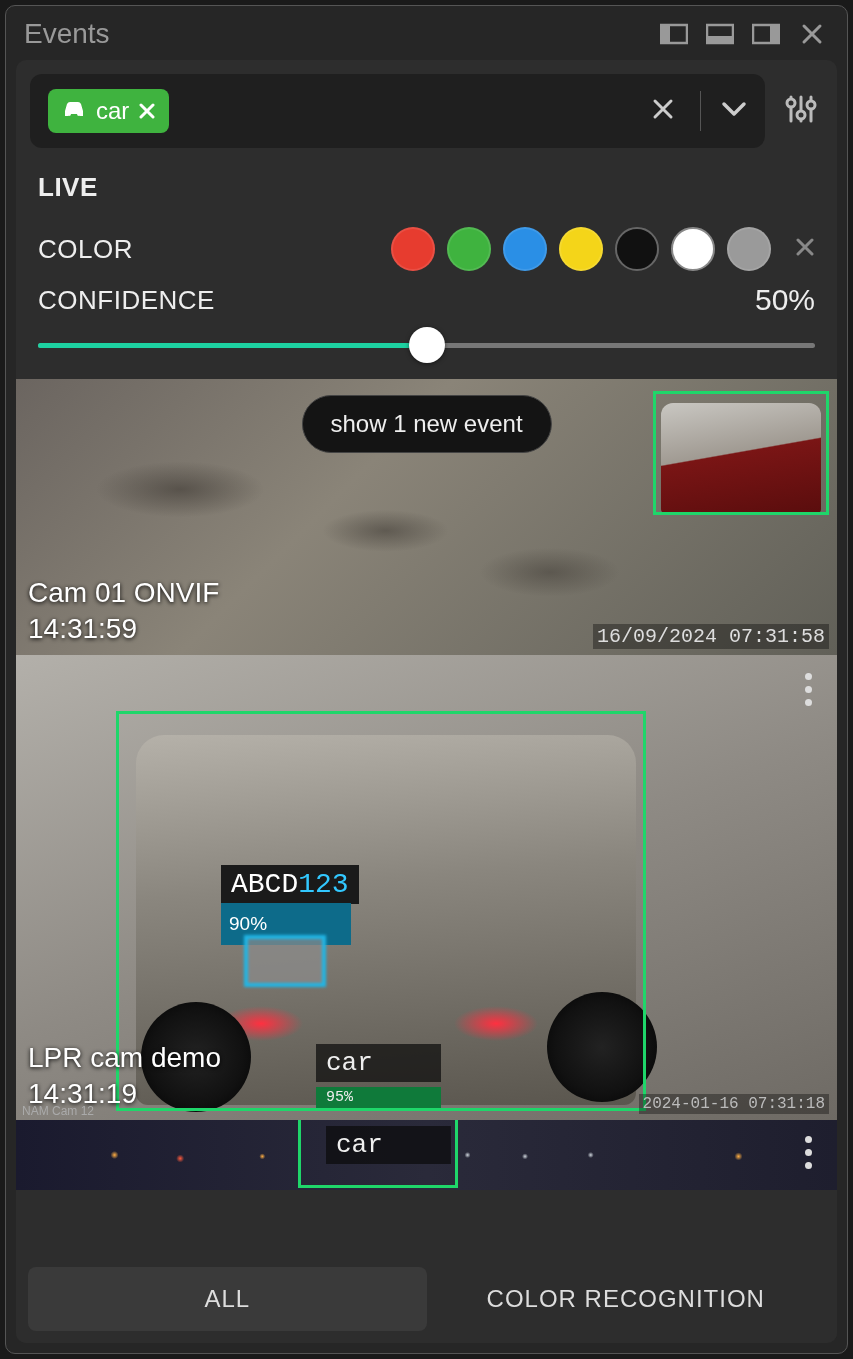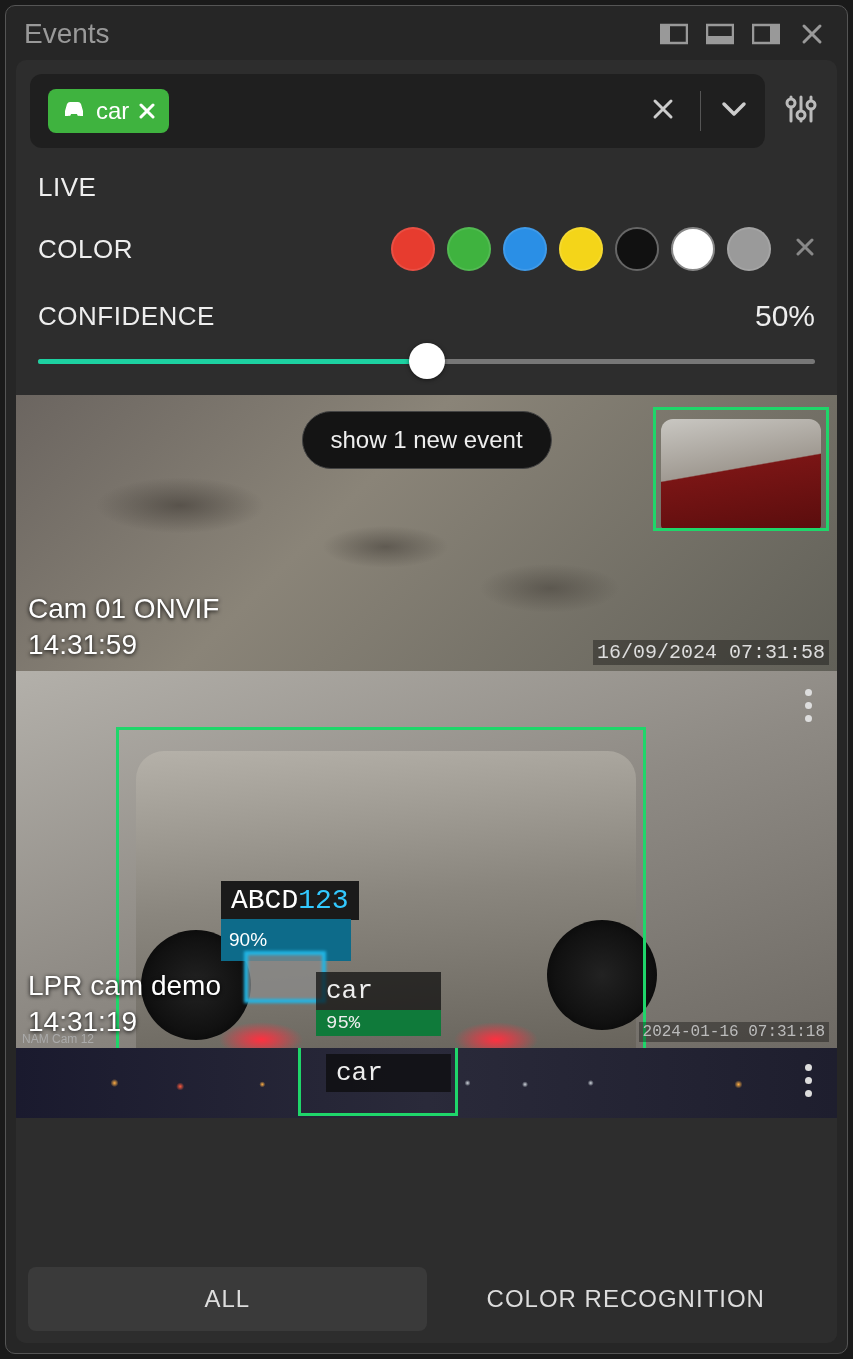--- a/index.html
+++ b/index.html
@@ -90,25 +90,25 @@
 .settings-btn { color: #bbb; cursor: pointer; }
 
 .filters {
   padding: 10px 22px 0 22px;
 }
 .label {
   font-size: 26px;
   color: #eee;
   letter-spacing: 0.5px;
 }
-.live { margin-bottom: 24px; }
+.live { margin-bottom: 24px; font-weight: bold; }
 .colorrow {
   display: flex;
   align-items: center;
-  margin-bottom: 28px;
+  margin-bottom: 12px;
 }
 .swatches {
   display: flex;
   gap: 12px;
   margin-left: auto;
   align-items: center;
 }
 .swatch {
   width: 44px;
   height: 44px;
@@ -164,21 +164,21 @@
   position: relative;
   margin-top: 4px;
 }
 .event {
   position: relative;
   width: 100%;
   background: #555;
   overflow: hidden;
 }
 .event1 { height: 276px; background: linear-gradient(135deg,#6b6560 0%,#8a8478 40%,#616058 100%); }
-.event2 { height: 377px; background: linear-gradient(160deg,#b3b0aa 0%,#8e8a84 50%,#6e6a64 100%); }
+.event2 { height: 465px; background: linear-gradient(160deg,#b3b0aa 0%,#8e8a84 50%,#6e6a64 100%); }
 .event3 { height: 70px; background: linear-gradient(90deg,#1a1a2e 0%,#2a2a3a 50%,#1e1e2e 100%); }
 
 .event .ground {
   position: absolute; inset: 0;
   background:
     radial-gradient(ellipse 120px 40px at 20% 40%, rgba(50,45,40,0.5), transparent 70%),
     radial-gradient(ellipse 90px 30px at 45% 55%, rgba(50,45,40,0.45), transparent 70%),
     radial-gradient(ellipse 100px 35px at 65% 70%, rgba(50,45,40,0.4), transparent 70%);
 }
 .event1 .car {
@@ -303,21 +303,21 @@
   font-family: "Courier New", monospace;
   font-size: 26px;
   padding: 4px 10px;
   min-width: 125px;
 }
 .detconf {
   position: absolute;
   background: #0f7a3a;
   color: #eee;
   font-family: "Courier New", monospace;
-  font-size: 19px;
+  font-size: 15px;
   padding: 2px 10px;
   min-width: 125px;
 }
 .event2 .detlabel { left: 300px; bottom: 38px; }
 .event2 .detconf  { left: 300px; bottom: 12px; }
 
 .event3 .lights {
   position:absolute; inset:0;
   background:
     radial-gradient(circle 4px at 12% 50%, #ffae42, transparent),

